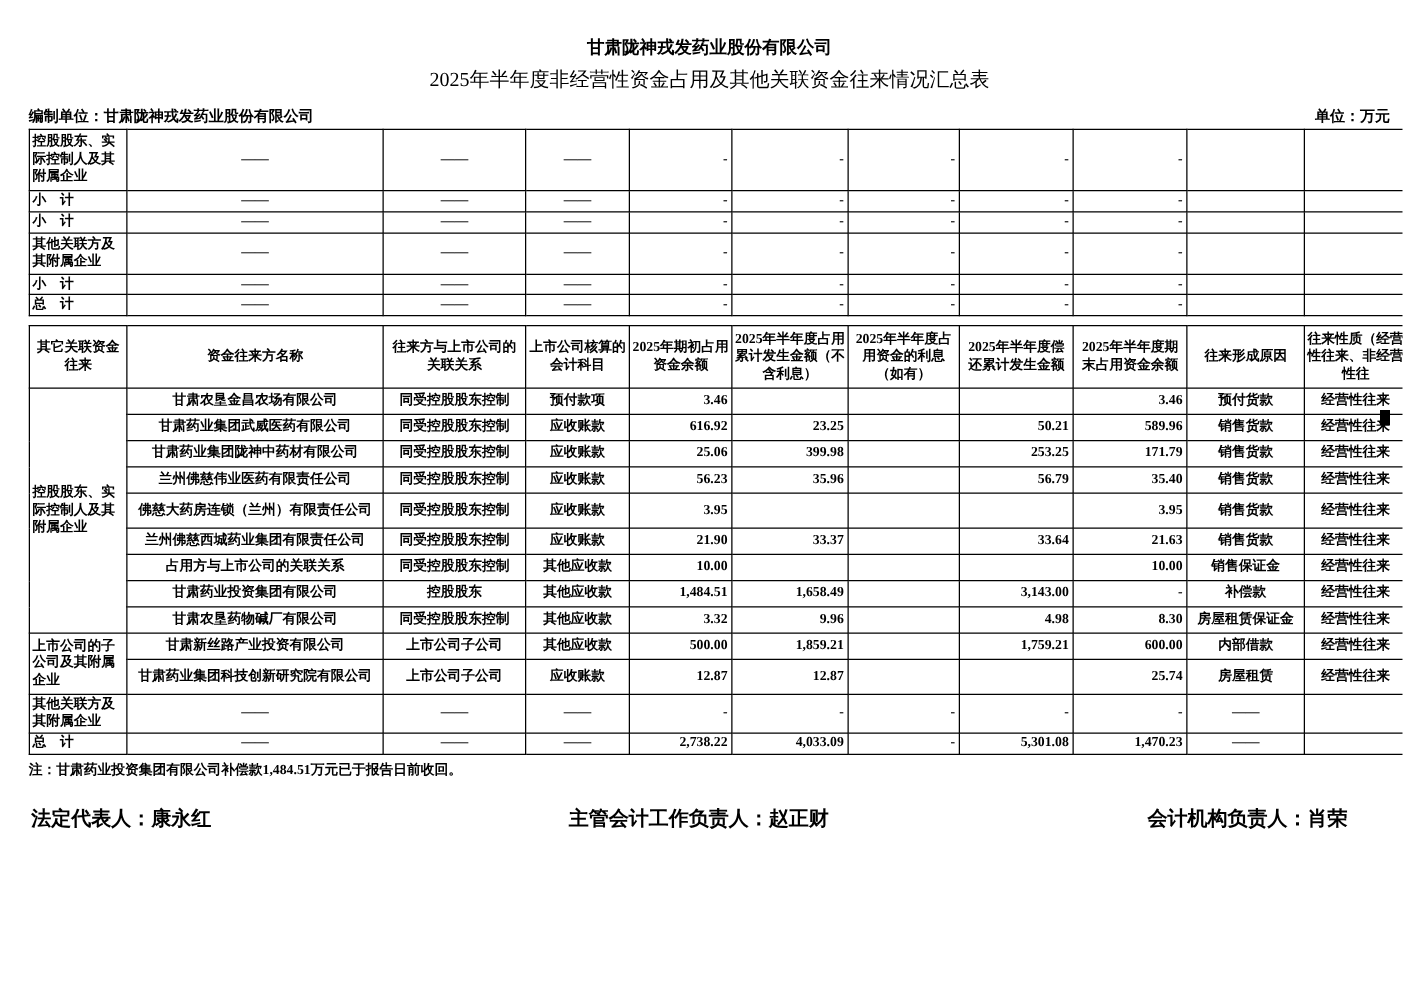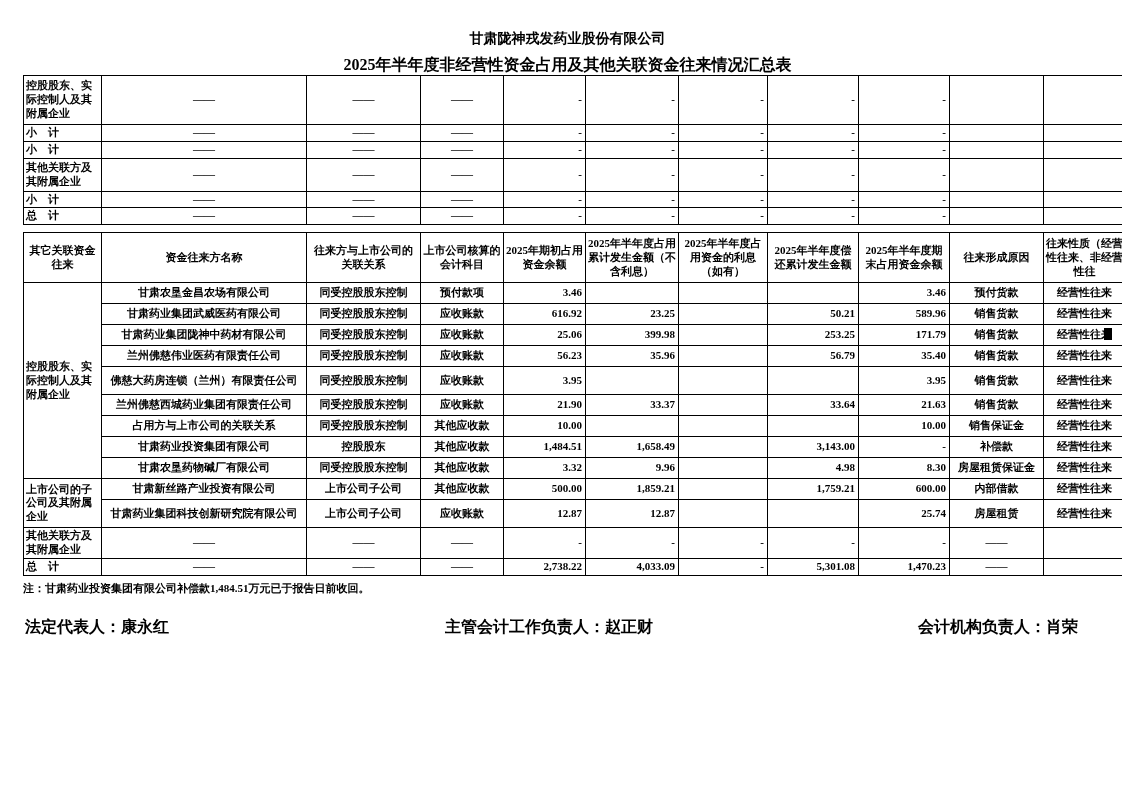--- a/index.html
+++ b/index.html
@@ -1,47 +1,51 @@
 <!DOCTYPE html>
 <html><head>
 <meta charset="utf-8">
 <style>
   * { margin:0; padding:0; box-sizing:border-box; }
   html,body { width:1122px; height:793px; background:#fff; color:#000; overflow:hidden; }
   body { position:relative; font-family:"Liberation Serif","DejaVu Serif",serif; }
   .page { padding:30px 10px 0 23px; }
   .title-company { text-align:center; font-size:14px; font-weight:bold; line-height:18px; }
-  .title-report  { text-align:center; font-size:16px; font-weight:bold; line-height:21px; margin-top:6px; }
+  .title-report  { text-align:center; font-size:16px; font-weight:normal; line-height:21px; margin-top:6px; }
   .meta { display:flex; justify-content:space-between; font-size:12px; font-weight:bold; margin-top:11px; margin-bottom:2px; line-height:15px; }
   table { border-collapse:collapse; table-layout:fixed; width:1102px; font-size:11px; font-weight:bold; }
   td,th { border:1px solid #000; padding:1px 2px; vertical-align:middle; line-height:1.25; word-break:break-all; overflow:hidden; }
   th { text-align:center; font-weight:bold; }
   .t2 { margin-top:7px; }
   .lbl { text-align:left; white-space:pre-wrap; }
   .grp { text-align:left; vertical-align:middle; }
   .c { text-align:center; }
   .n { text-align:right; padding-right:3px; }
   .h16{height:16px}.h17{height:17px}.h21{height:21px}.h28{height:28px}
   .h33{height:33px}.h48{height:48px}.h49{height:49px}.h50{height:50px}
   .footnote { font-size:11px; font-weight:bold; margin-top:5px; line-height:14px; }
   .signatures { position:relative; margin-top:22px; height:16px; font-size:16px; font-weight:bold; }
   .signatures span { position:absolute; top:0; white-space:nowrap; }
   .sig-left { left:2px; }
-  .sig-mid { left:422px; }
+  .sig-mid { left:432px; }
   .sig-right { left:895px; }
   .edge-mark { position:absolute; left:1104px; top:328px; width:8px; height:12px; background:#000; }
 </style>
 </head>
 <body>
 
 <div class="page">
 
   <div class="title-company">甘肃陇神戎发药业股份有限公司</div>
   <div class="title-report">2025年半年度非经营性资金占用及其他关联资金往来情况汇总表</div>
 
+  <div class="meta">
+    <span>编制单位：甘肃陇神戎发药业股份有限公司</span>
+    <span>单位：万元</span>
+  </div>
 
   <table class="t1">
     <colgroup>
       <col style="width:78px">
         <col style="width:205px">
         <col style="width:114px">
         <col style="width:83px">
       <col style="width:82px">
         <col style="width:93px">
         <col style="width:89px">

